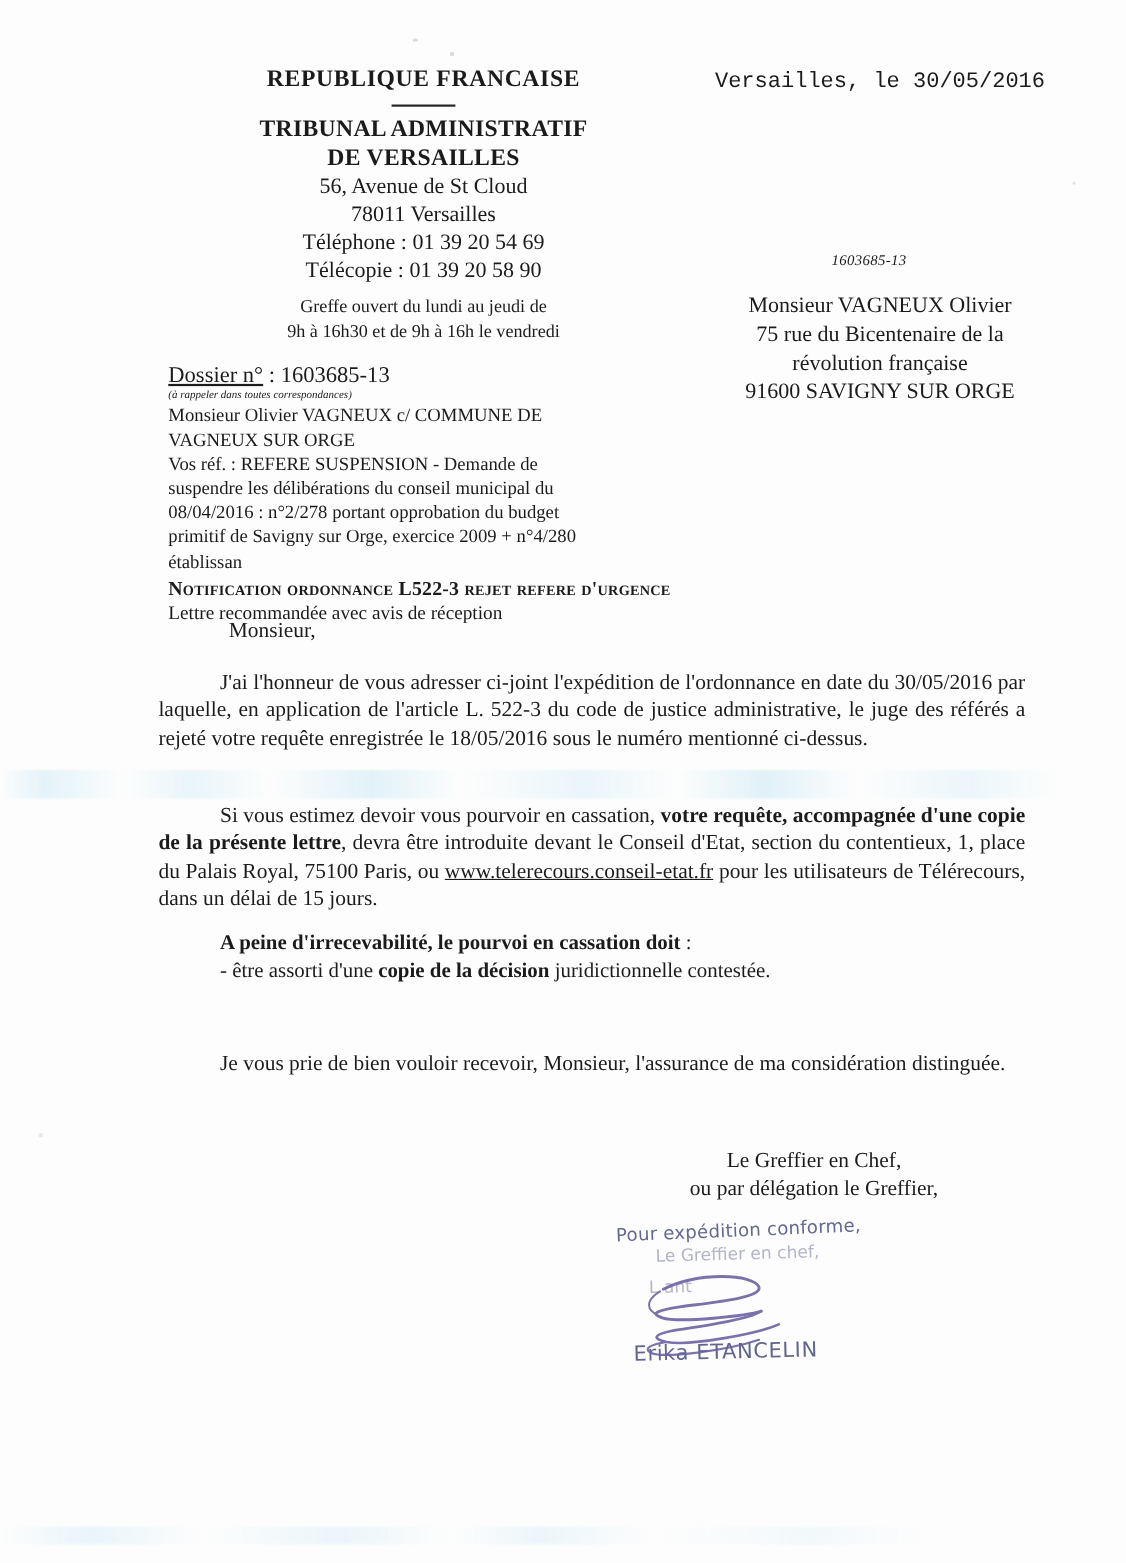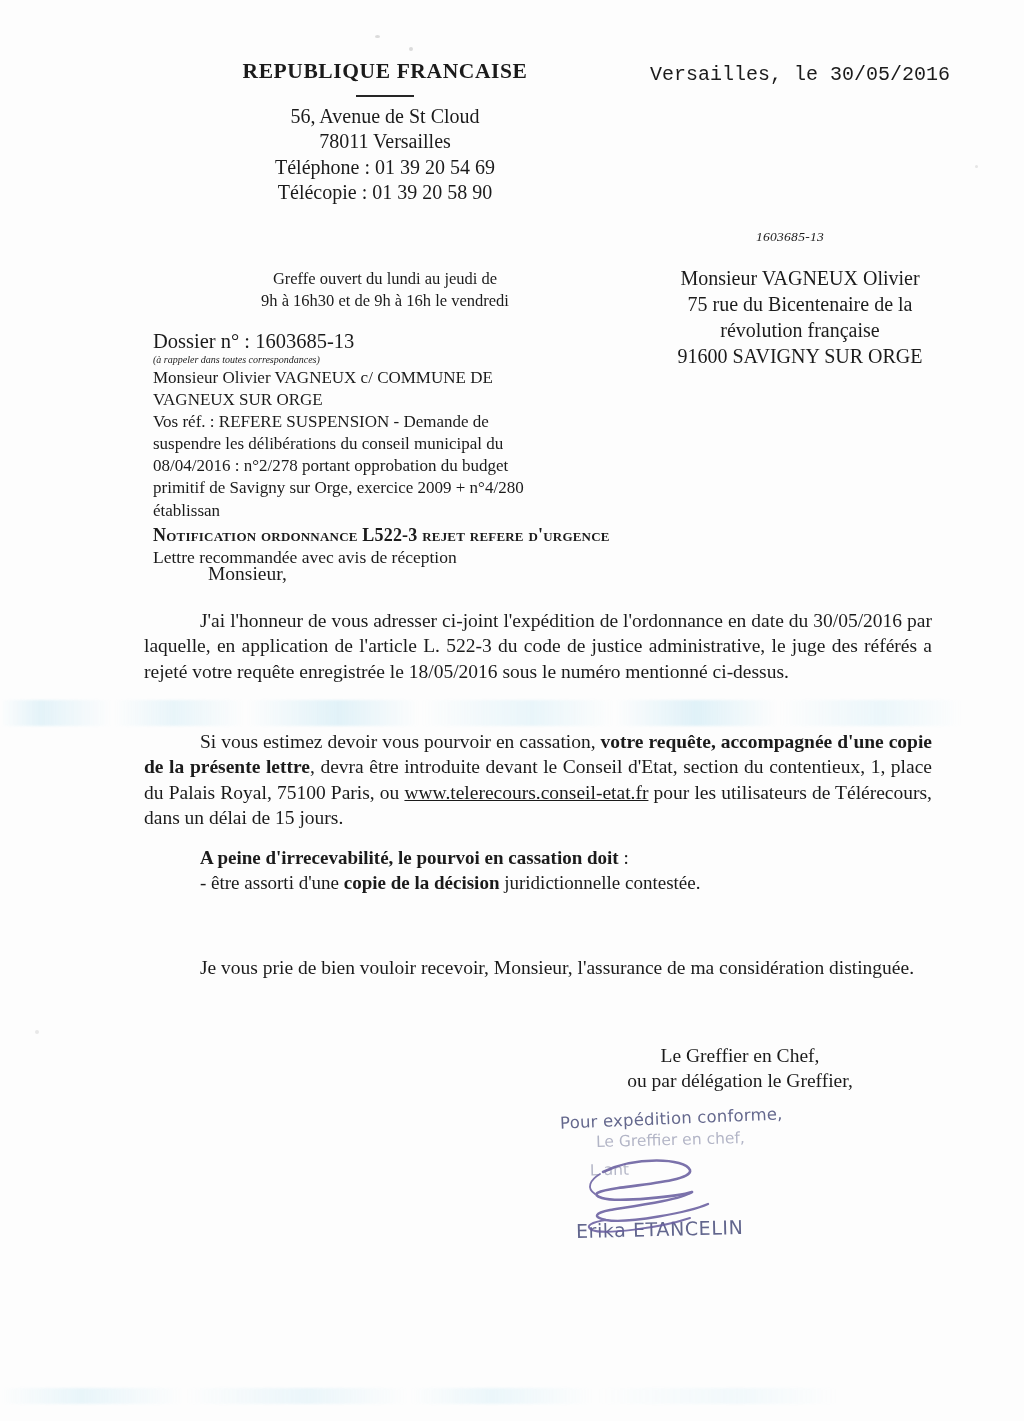--- a/index.html
+++ b/index.html
@@ -125,21 +125,21 @@
 
   .dossier {
     left: 153px;
     top: 330px;
     width: 520px;
   }
   .dossier-title {
     font-size: 20.5px;
     margin-bottom: 1px;
   }
-  .dossier-title .u { }
+  .dossier-title .u { text-decoration: underline; }
   .dossier-sub {
     font-style: italic;
     font-size: 10px;
     line-height: 1.2;
     margin-bottom: 1px;
   }
   .dossier-body {
     font-size: 17px;
     line-height: 1.30;
   }
@@ -253,20 +253,24 @@
   <div class="scanband b1"></div>
   <div class="scanband b2"></div>
   <div class="speck" style="left:375px;top:35px;width:5px;height:3px;"></div>
   <div class="speck" style="left:409px;top:47px;width:4px;height:4px;"></div>
   <div class="speck" style="left:975px;top:165px;width:3px;height:3px;opacity:.35;"></div>
   <div class="speck" style="left:35px;top:1030px;width:4px;height:4px;opacity:.3;"></div>
 
   <div class="abs hdr-left">
     <div class="ttl-rf">REPUBLIQUE FRANCAISE</div>
     <div class="rule"></div>
+    <div class="ttl-ta">
+      <span>TRIBUNAL ADMINISTRATIF</span><br>
+      <span>DE VERSAILLES</span>
+    </div>
     <div class="hdr-addr">
       <div>56, Avenue de St Cloud</div>
       <div>78011   Versailles</div>
       <div>Téléphone : 01 39 20 54 69</div>
       <div>Télécopie : 01 39 20 58 90</div>
     </div>
   </div>
 
   <div class="abs hdr-hours">
     <div>Greffe ouvert du lundi au jeudi de</div>

